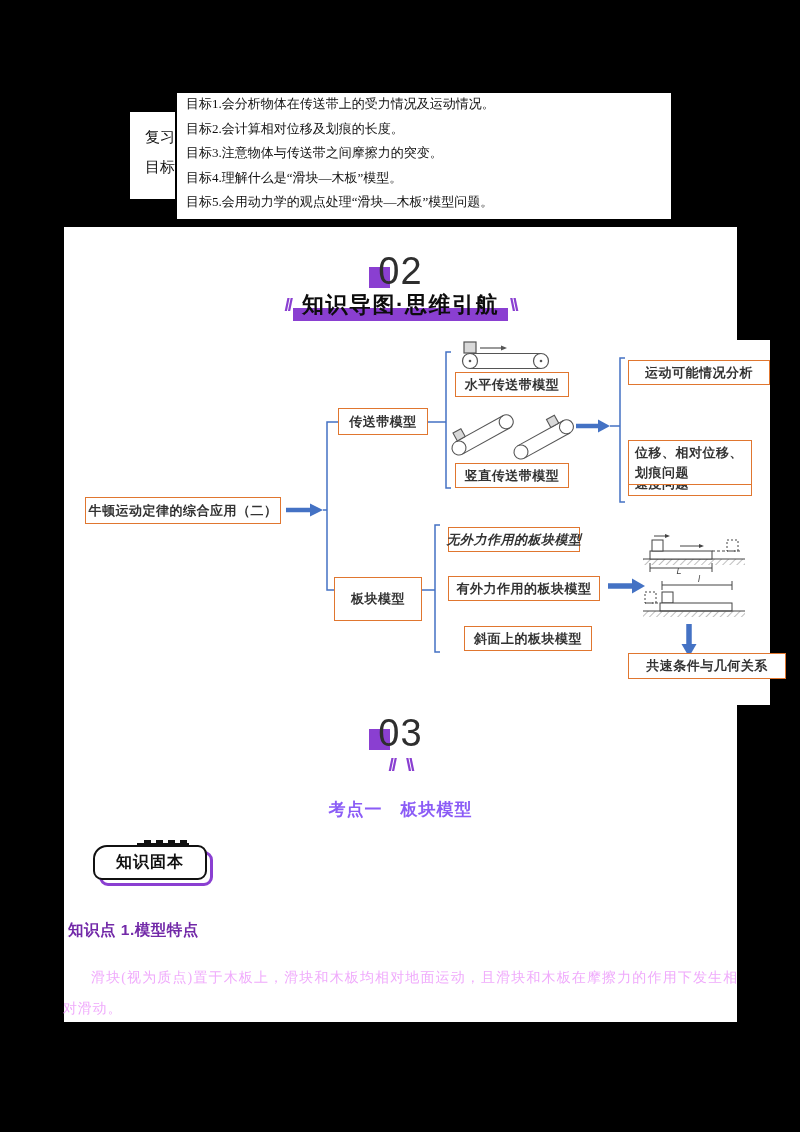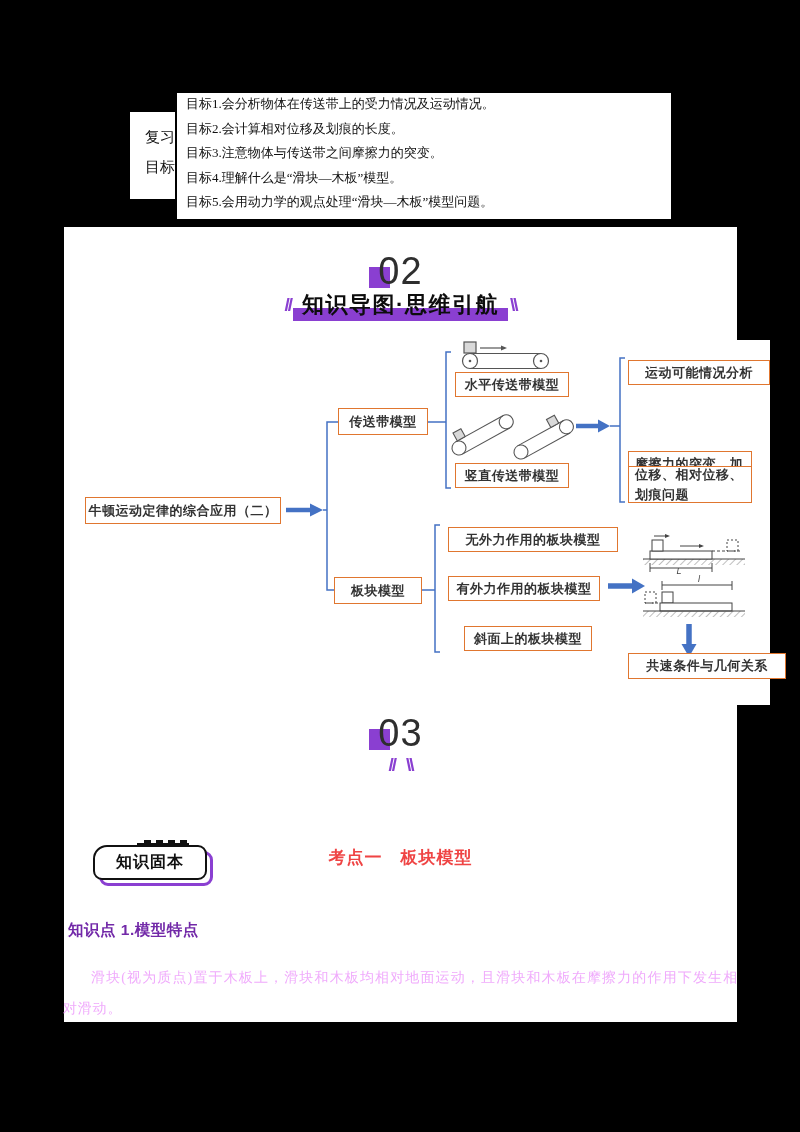--- a/index.html
+++ b/index.html
@@ -32,21 +32,21 @@
   .sec-title .bar{position:absolute;left:-9px;right:-9px;bottom:-3px;height:13px;background:#8a3fd1;z-index:0;}
   
   .obox{
     position:absolute;border:1.5px solid #e0762f;background:#fff;color:#333;
     font:600 13px/1.5 "Liberation Serif",serif;display:flex;align-items:center;
     padding:1px 6px;box-sizing:border-box;z-index:2;letter-spacing:.5px;
   }
   .obox.c{justify-content:center;white-space:nowrap;}
   
   .exam-title{left:64px;top:798px;width:673px;text-align:center;z-index:2;
-    font:800 17px "Liberation Sans",sans-serif;color:#ef4444;letter-spacing:1px;margin-top:48px;}
+    font:800 17px "Liberation Sans",sans-serif;color:#8b5cf6;letter-spacing:1px;}
   
   .badge{left:93px;top:843px;width:100px;height:42px;z-index:2;}
   .badge-shadow{position:absolute;left:6px;top:8px;width:108px;height:29px;
     border:3px solid #8a3fd1;border-radius:14px 9px 9px 9px;background:#fff;}
   .badge-face{position:absolute;left:0;top:2px;width:110px;height:31px;background:#fff;
     border:2px solid #111;border-radius:14px 9px 9px 9px;display:flex;align-items:center;justify-content:center;
     font:800 16px "Liberation Sans",sans-serif;color:#111;letter-spacing:1px;}
   .badge-notches{position:absolute;top:-3px;right:6px;display:flex;gap:5px;z-index:3;}
   .badge-notches i{width:7px;height:7px;background:#111;display:block;}
   .badge-notchline{position:absolute;top:0;right:4px;width:52px;height:2px;background:#111;z-index:2;}
@@ -88,23 +88,23 @@
     <span class="slash">\\</span>
   </span>
 </div>
 
 <div class="obox c" style="left:85px;top:497px;width:196px;height:27px;">牛顿运动定律的综合应用（二）</div>
 <div class="obox c" style="left:338px;top:408px;width:90px;height:27px;">传送带模型</div>
 <div class="obox c" style="left:455px;top:372px;width:114px;height:25px;">水平传送带模型</div>
 <div class="obox c" style="left:455px;top:463px;width:114px;height:25px;">竖直传送带模型</div>
 <div class="obox c" style="left:628px;top:360px;width:142px;height:25px;text-align:right;">运动可能情况分析</div>
 <div class="obox" style="left:628px;top:407px;width:124px;height:45px;margin-top:44px;">摩擦力的突变，加速度问题</div>
-<div class="obox" style="left:628px;top:466px;width:124px;height:37px;">位移、相对位移、划痕问题</div>
-<div class="obox c" style="left:334px;top:577px;width:88px;height:27px;">板块模型</div>
-<div class="obox c" style="left:448px;top:527px;width:170px;height:25px;">无外力作用的板块模型</div>
+<div class="obox" style="left:628px;top:440px;width:124px;height:45px;">位移、相对位移、划痕问题</div>
+<div class="obox c" style="left:334px;top:577px;width:88px;height:44px;">板块模型</div>
+<div class="obox c" style="left:448px;top:527px;width:132px;height:25px;font-style:italic;">无外力作用的板块模型</div>
 <div class="obox c" style="left:448px;top:576px;width:152px;height:25px;">有外力作用的板块模型</div>
 <div class="obox c" style="left:448px;top:626px;width:128px;height:25px;margin-left:16px;">斜面上的板块模型</div>
 <div class="obox c" style="left:628px;top:653px;width:158px;height:26px;">共速条件与几何关系</div>
 
 <svg class="layer" width="800" height="1132" viewBox="0 0 800 1132">
   <defs>
     <pattern id="hatch" width="5" height="6" patternTransform="rotate(45)" patternUnits="userSpaceOnUse">
       <line x1="0" y1="0" x2="0" y2="6" stroke="#808080" stroke-width="1"></line>
     </pattern>
   </defs>

